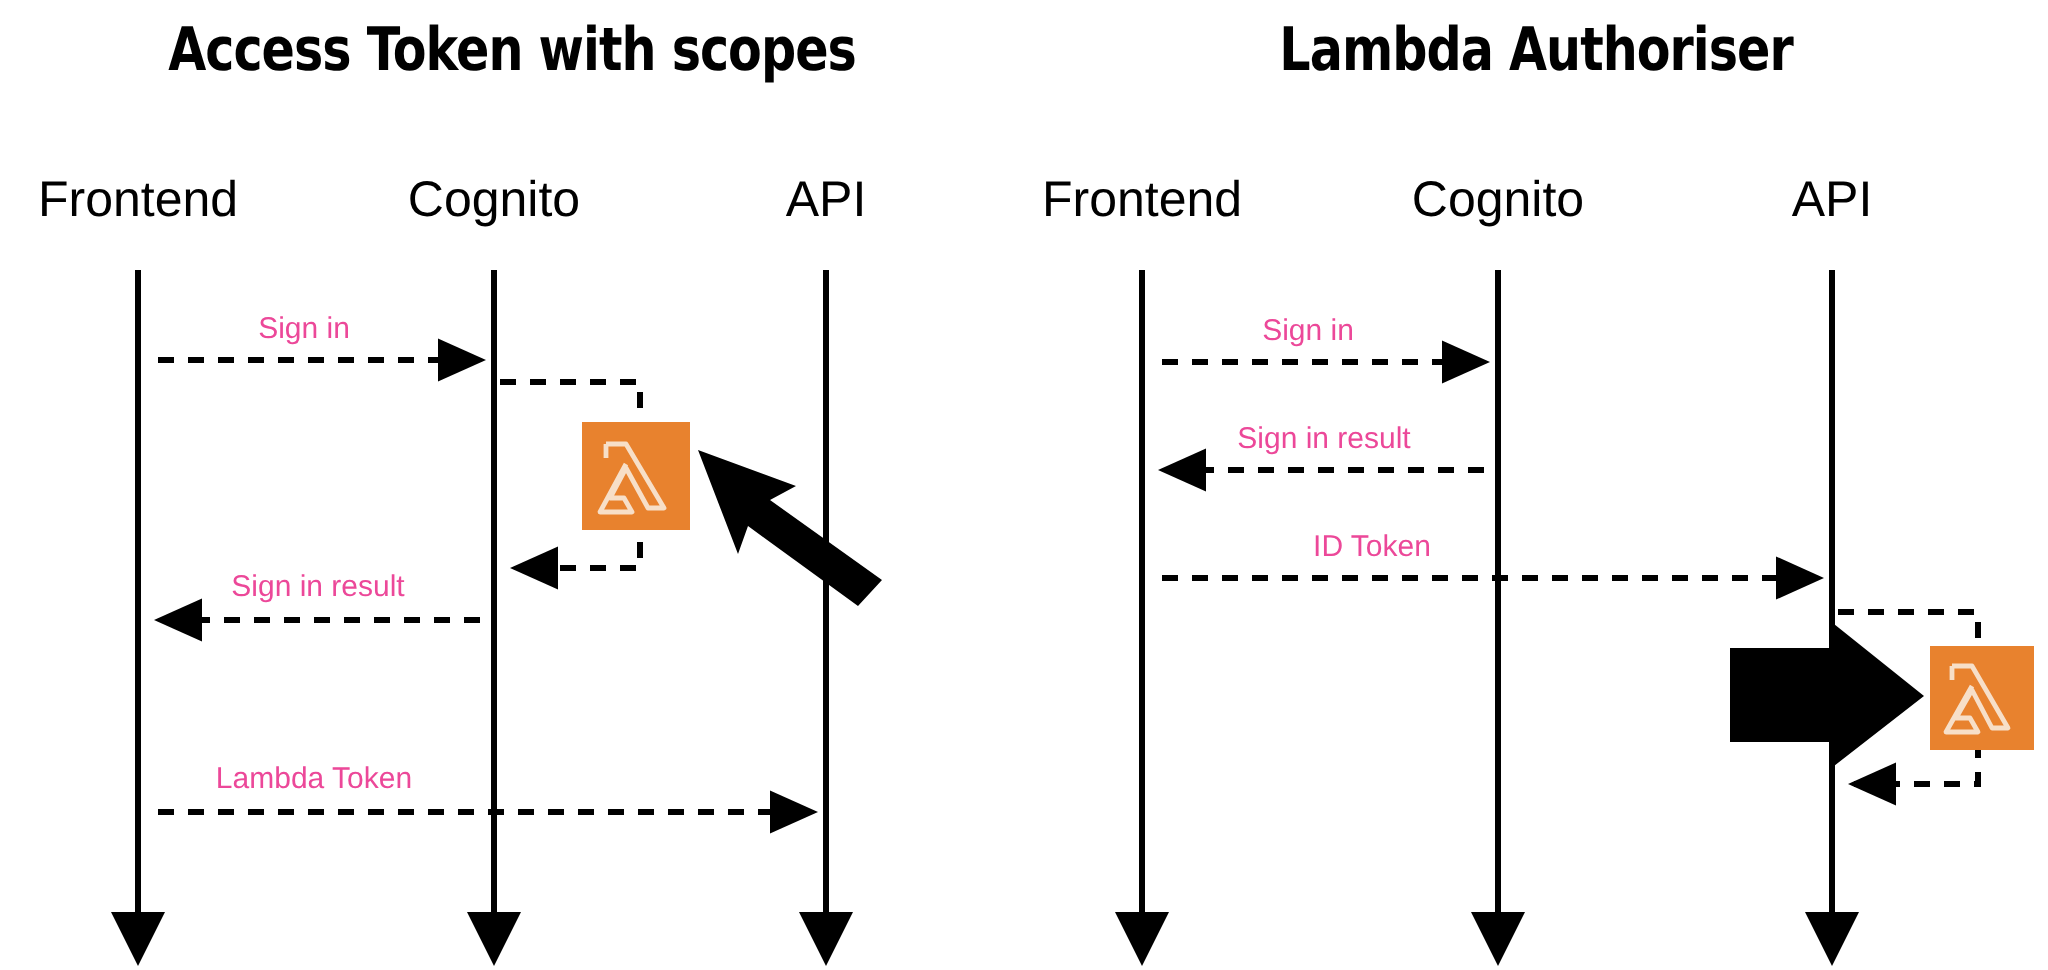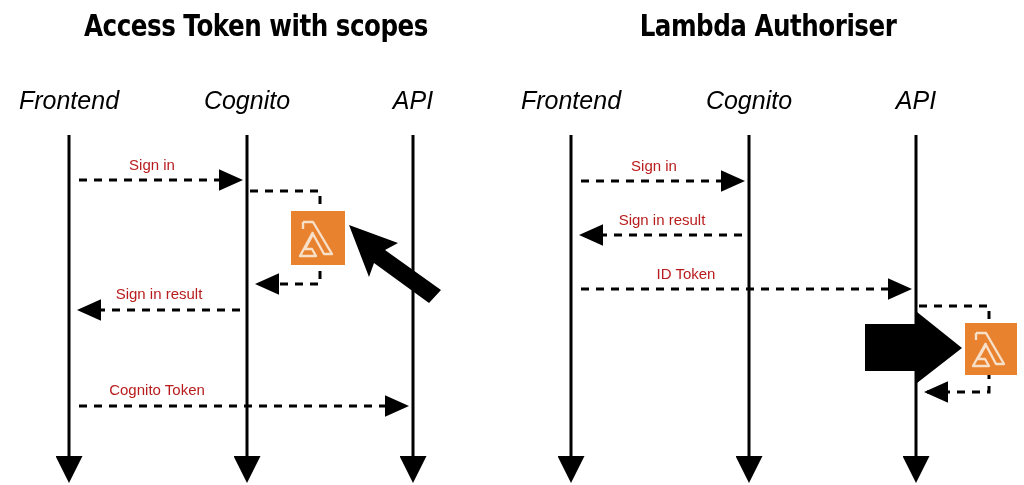--- a/index.html
+++ b/index.html
@@ -41,39 +41,38 @@
   }
 
   .actor-label {
     position: absolute;
     font-size: 25px;
     font-weight: 400;
     line-height: 28px;
     white-space: nowrap;
     transform: translateX(-50%);
     text-align: center;
-    font-style: italic;
   }
 
   .svg-layer {
     position: absolute;
     top: 0;
     left: 0;
     width: 512px;
     height: 485px;
   }
 
   .msg-label {
     position: absolute;
     font-size: 15px;
     line-height: 17px;
     white-space: nowrap;
     transform: translateX(-50%);
     text-align: center;
-    color: #b91c1c;
+    color: #ec4899;
   }
 </style>
 </head>
 <body>
 
 <div class="panel" id="panel-left">
 
   <div class="panel-title">Access Token with scopes</div>
 
   <div class="actor-label" style="left:69px; top:86px;">Frontend</div>
@@ -108,21 +107,21 @@
       <path d="M303,222 L303,229" fill="none" stroke="#F7DFC8" stroke-width="2.4"></path>
     </g>
 
     <g>
       <path d="M349,225 L398,243 L385,250 L441,290 L429,303 L374,263 L369,277 z" fill="#000"></path>
     </g>
   </svg>
 
   <div class="msg-label" style="left:152px; top:156px;">Sign in</div>
   <div class="msg-label" style="left:159px; top:285px;">Sign in result</div>
-  <div class="msg-label" style="left:157px; top:381px;">Cognito Token</div>
+  <div class="msg-label" style="left:157px; top:381px;">Lambda Token</div>
 </div>
 
 <div class="panel" id="panel-right">
 
   <div class="panel-title">Lambda Authoriser</div>
 
   <div class="actor-label" style="left:59px; top:86px;">Frontend</div>
   <div class="actor-label" style="left:237px; top:86px;">Cognito</div>
   <div class="actor-label" style="left:404px; top:86px;">API</div>
 

